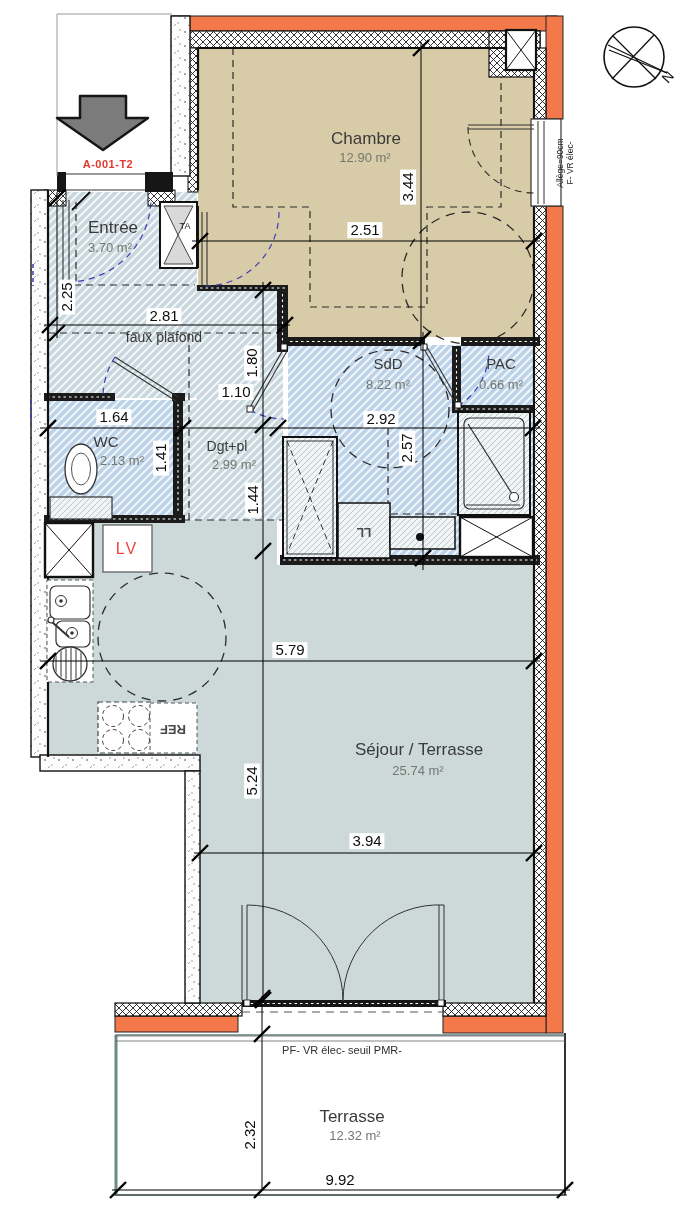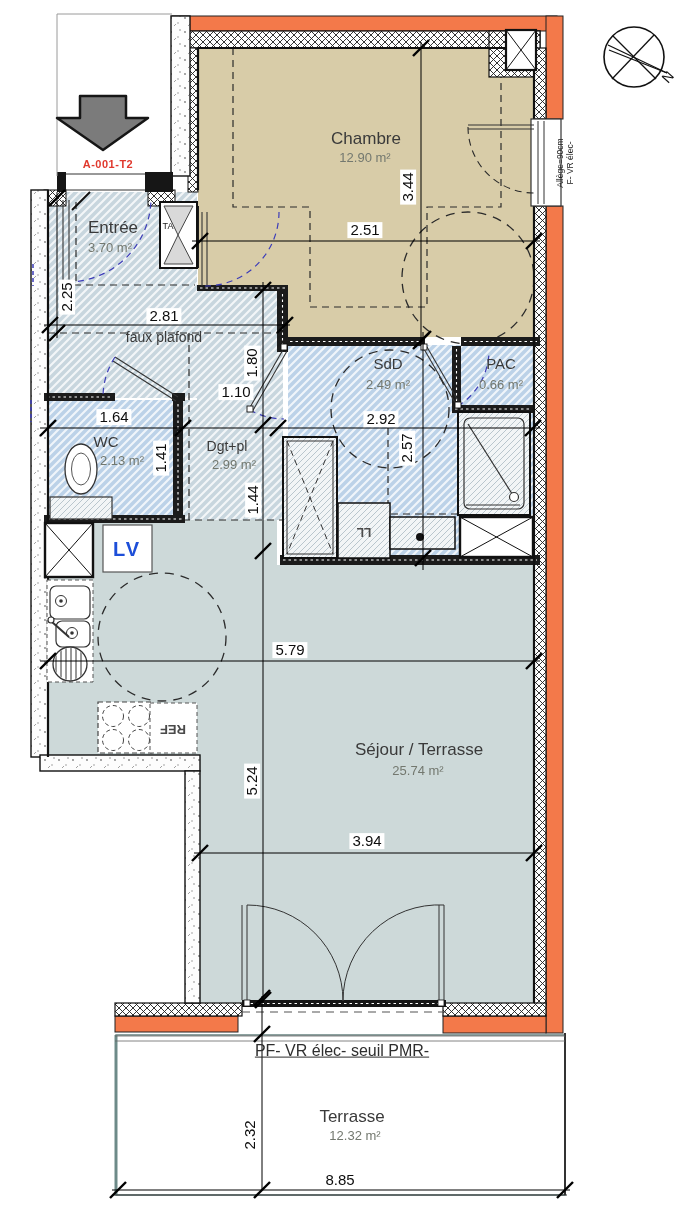--- a/index.html
+++ b/index.html
@@ -9,21 +9,21 @@
   .lbl{position:absolute;transform:translate(-50%,-50%);white-space:nowrap;
        color:#3a3a3a;line-height:1.05;text-align:center;}
   .rot{transform:translate(-50%,-50%) rotate(-90deg);}
   .rot180{transform:translate(-50%,-50%) rotate(180deg);}
   .rname{font-size:17px;}
   .rname-s{font-size:15px;}
   .rname-xs{font-size:14px;}
   .area{font-size:13px;color:#73786f;}
   .dim{font-size:15px;color:#0d0d0d;background:#fff;padding:0 3px;}
   .dim.rot{transform:translate(-50%,-50%) rotate(-90deg);}
-  .note{font-size:16px;color:#2e2e2e;text-decoration:underline;}
+  .note{font-size:11px;color:#2e2e2e;}
   .tiny{font-size:9px;color:#222;}
   .fixture-txt{font-weight:bold;color:#4a4a4a;font-size:13px;}
   .unit{font-size:11px;font-weight:bold;color:var(--c-unit_label_red,#e0392e);letter-spacing:.5px;}
   .allege{font-size:8.5px;color:#222;line-height:1.15;}
   .north-n{font-size:14px;color:#111;transform:translate(-50%,-50%) rotate(-48deg);}
 </style>
 </head>
 <body>
 
 <div class="plan">
@@ -342,36 +342,36 @@
   <line x1="609" y1="50" x2="667" y2="73" stroke-width="1.3"></line>
 </g>
 <polygon points="80,96 126,96 126,118 148,118 103,150 57,118 80,118" fill="#7b7b7b" stroke="#161616" stroke-width="2.5" stroke-linejoin="round"></polygon>
 </svg>
 
 <div class="lbl rname" style="left:113px;top:228px">Entrée</div>
 <div class="lbl area" style="left:110px;top:248px">3.70 m²</div>
 <div class="lbl rname" style="left:366px;top:139px">Chambre</div>
 <div class="lbl area" style="left:365px;top:158px">12.90 m²</div>
 <div class="lbl rname-s" style="left:388px;top:364px">SdD</div>
-<div class="lbl area" style="left:388px;top:385px">2.49 m²</div>
+<div class="lbl area" style="left:388px;top:385px">8.22 m²</div>
 <div class="lbl rname-s" style="left:501px;top:364px">PAC</div>
 <div class="lbl area" style="left:501px;top:385px">0.66 m²</div>
 <div class="lbl rname-s" style="left:106px;top:442px">WC</div>
 <div class="lbl area" style="left:122px;top:461px">2.13 m²</div>
 <div class="lbl rname-xs" style="left:227px;top:446px">Dgt+pl</div>
 <div class="lbl area" style="left:234px;top:465px">2.99 m²</div>
 <div class="lbl rname" style="left:419px;top:750px">Séjour / Terrasse</div>
 <div class="lbl area" style="left:418px;top:771px">25.74 m²</div>
 <div class="lbl rname" style="left:352px;top:1117px">Terrasse</div>
 <div class="lbl area" style="left:355px;top:1136px">12.32 m²</div>
 
 <div class="lbl" style="left:164px;top:337px;font-size:14px">faux plafond</div>
 <div class="lbl unit" style="left:108px;top:165px">A-001-T2</div>
-<div class="lbl tiny" style="left:168px;top:227px">TA</div>
-<div class="lbl" style="left:127px;top:549px;font-size:20px;font-weight:bold;letter-spacing:2px;color:#1d4ed8">LV</div>
+<div class="lbl tiny" style="left:185px;top:227px">TA</div>
+<div class="lbl" style="left:127px;top:549px;font-size:16px;font-weight:normal;letter-spacing:2px;color:#ef4444">LV</div>
 <div class="lbl fixture-txt rot180" style="left:173px;top:729px">REF</div>
 <div class="lbl fixture-txt rot180" style="left:364px;top:532px;font-size:12px">LL</div>
 <div class="lbl allege rot" style="left:566px;top:163px">
   <span>Allège=90cm</span><br>
   <span>F- VR élec-</span>
 </div>
 <div class="lbl note" style="left:342px;top:1051px">PF-  VR élec- seuil PMR-</div>
 <div class="lbl north-n" style="left:668px;top:77px">N</div>
 
 <div class="lbl dim rot" style="left:67px;top:297px">2.25</div>
@@ -382,15 +382,15 @@
 <div class="lbl dim" style="left:114px;top:417px">1.64</div>
 <div class="lbl dim" style="left:236px;top:392px">1.10</div>
 <div class="lbl dim" style="left:381px;top:419px">2.92</div>
 <div class="lbl dim rot" style="left:161px;top:458px">1.41</div>
 <div class="lbl dim rot" style="left:407px;top:448px">2.57</div>
 <div class="lbl dim rot" style="left:253px;top:500px">1.44</div>
 <div class="lbl dim" style="left:290px;top:650px">5.79</div>
 <div class="lbl dim rot" style="left:252px;top:781px">5.24</div>
 <div class="lbl dim" style="left:367px;top:841px">3.94</div>
 <div class="lbl dim rot" style="left:250px;top:1135px">2.32</div>
-<div class="lbl dim" style="left:340px;top:1180px">8.85</div>
+<div class="lbl dim" style="left:340px;top:1180px">9.92</div>
 
 </div>
 
 </body></html>

